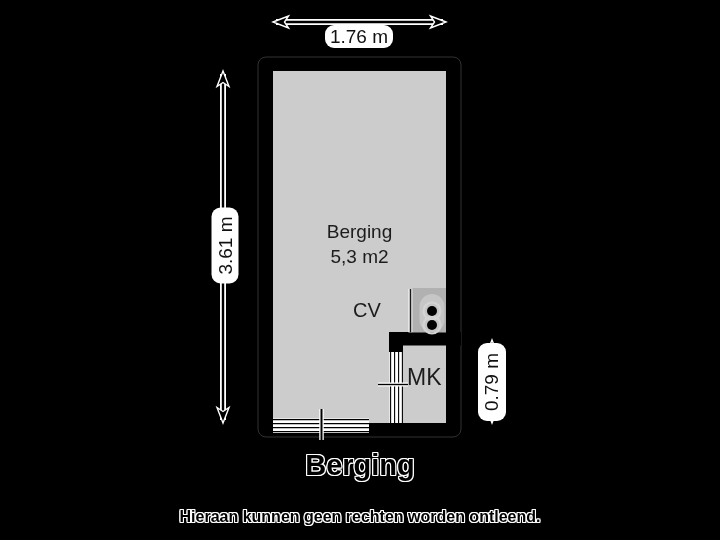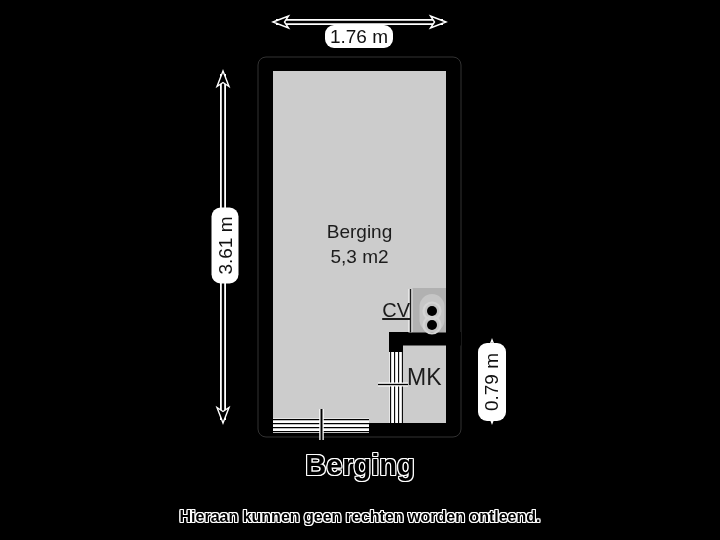--- a/index.html
+++ b/index.html
@@ -17,22 +17,22 @@
     white-space:nowrap; z-index:3;
   }
   .dim-top   { left:325px; top:11px;  width:68px; height:23px;margin-top:14px; }
   .dim-left  { left:187px; top:232px; width:76px; height:27px; transform:rotate(-90deg); }
   .dim-right { left:453px; top:368px; width:78px; height:28px; transform:rotate(-90deg); }
 
   
   .floor-text { position:absolute; color:#1c1c1c; z-index:2; }
   .room-name-block { left:273px; top:219px; width:173px; text-align:center;
                      font-size:19px; line-height:25px; }
-  .cv-label { left:348px; top:300px; width:62px; text-align:right;
-              font-size:20px; line-height:20px;text-decoration:underline; }
+  .cv-label { left:336px; top:300px; width:62px; text-align:center;
+              font-size:20px; line-height:20px; }
   .mk-label { left:407px; top:367px; font-size:23px; line-height:20px; }
 
   
   .halo-text {
     position:absolute; left:0; width:720px; text-align:center; color:#000; z-index:2;
     text-shadow:-1px -1px 0 #fff, 1px -1px 0 #fff, -1px 1px 0 #fff, 1px 1px 0 #fff,
                  0 -1px 0 #fff, 0 1px 0 #fff, -1px 0 0 #fff, 1px 0 0 #fff;
   }
   .plan-title  { top:449px; font-size:29px; font-weight:bold; }
   .disclaimer1 { top:487px; font-size:16px; font-weight:bold; }

